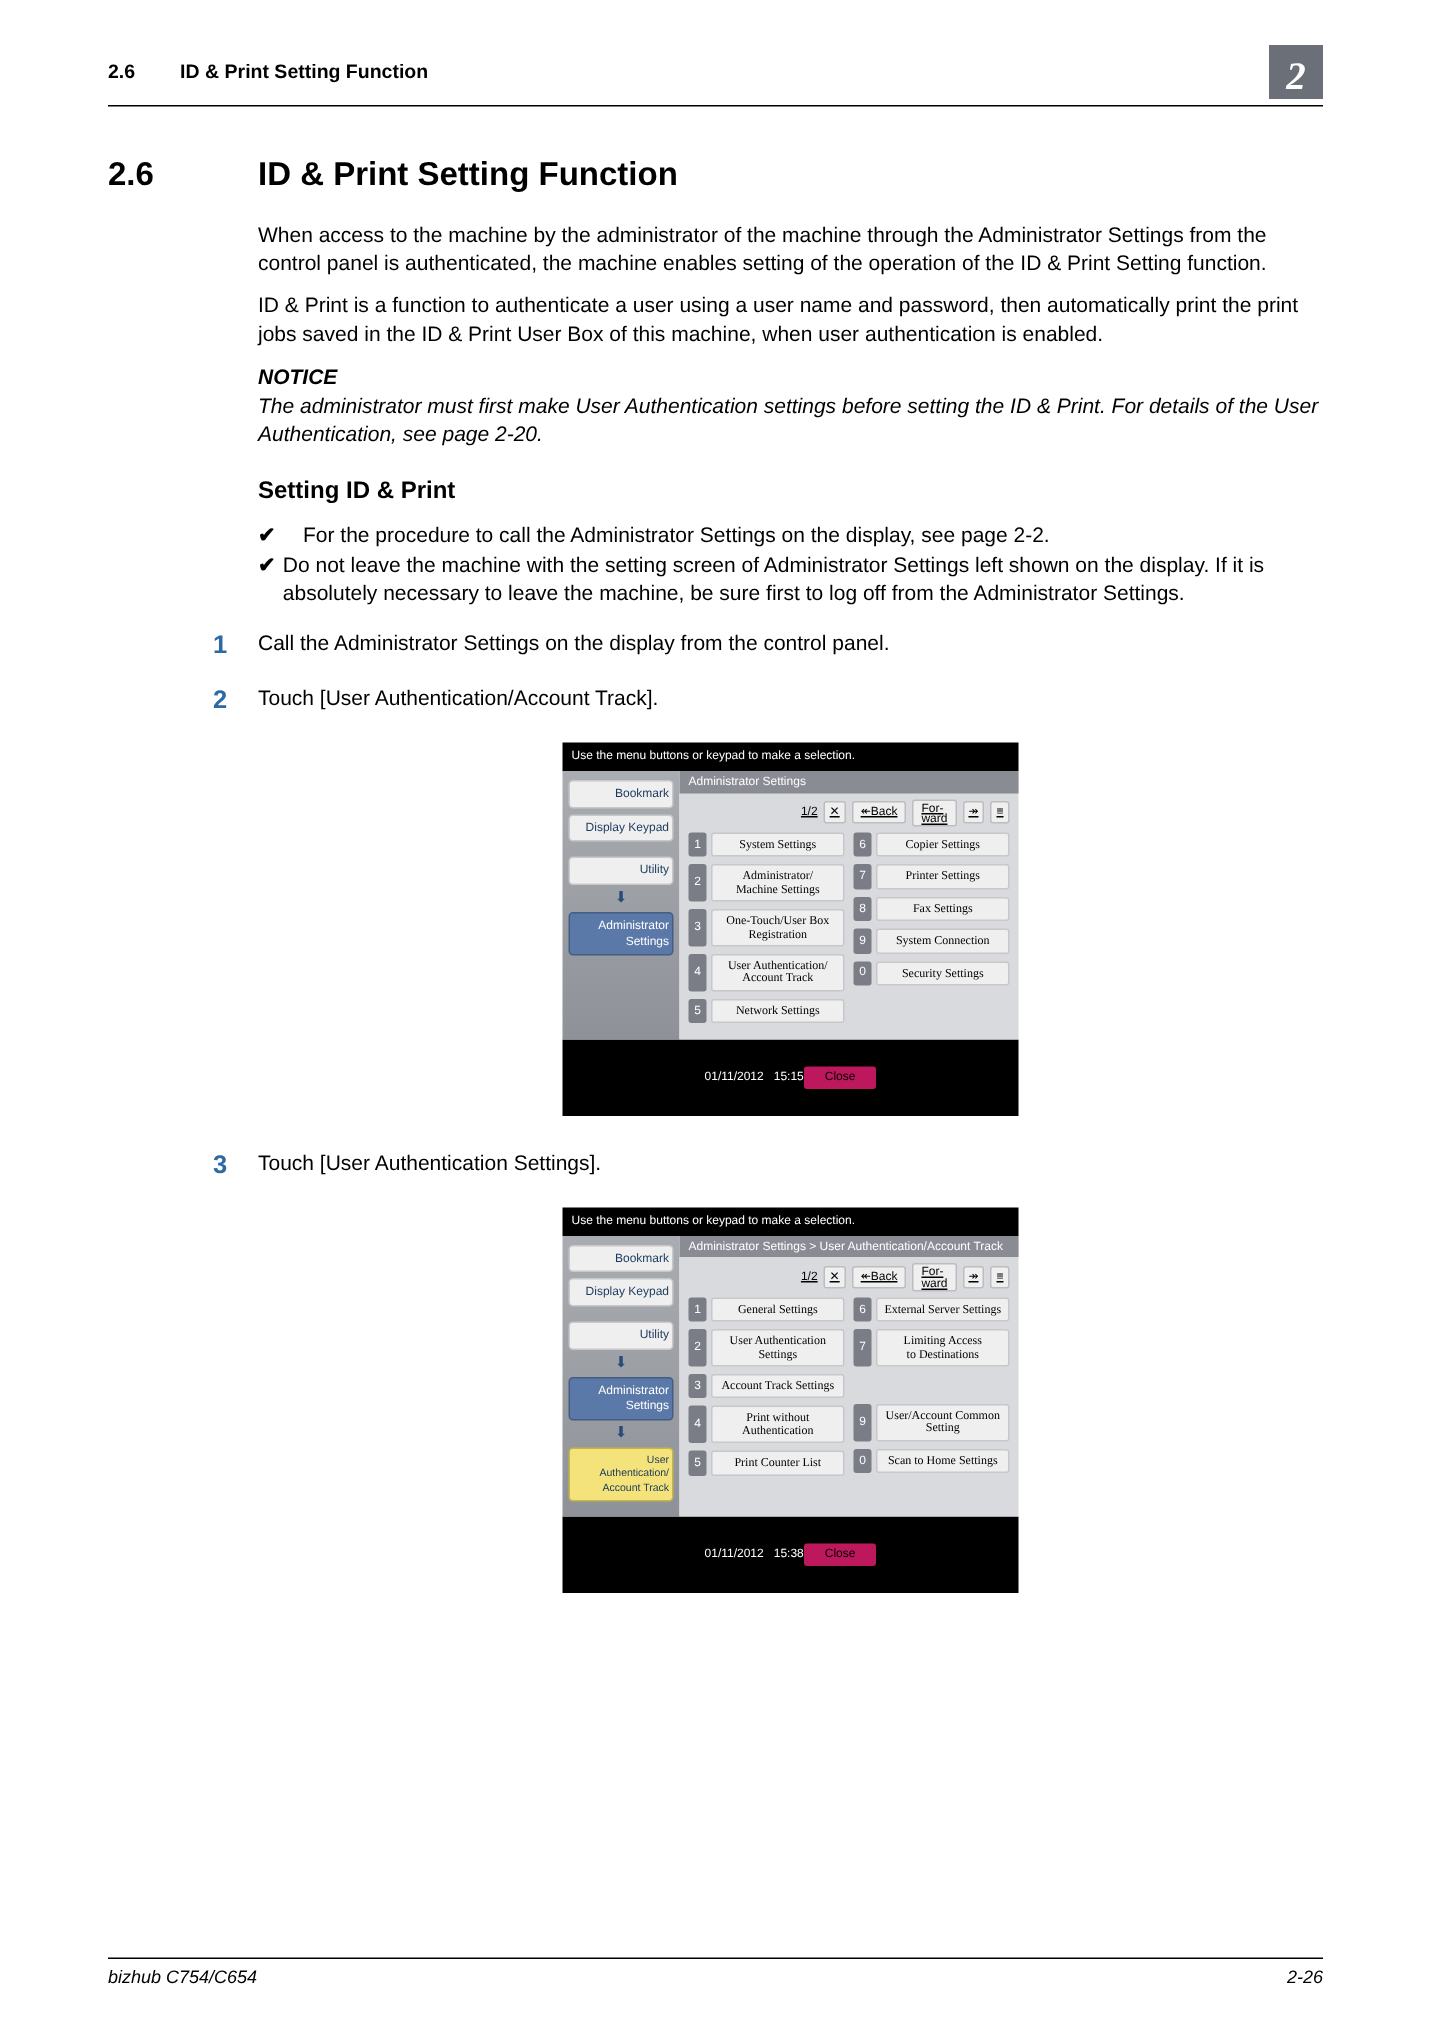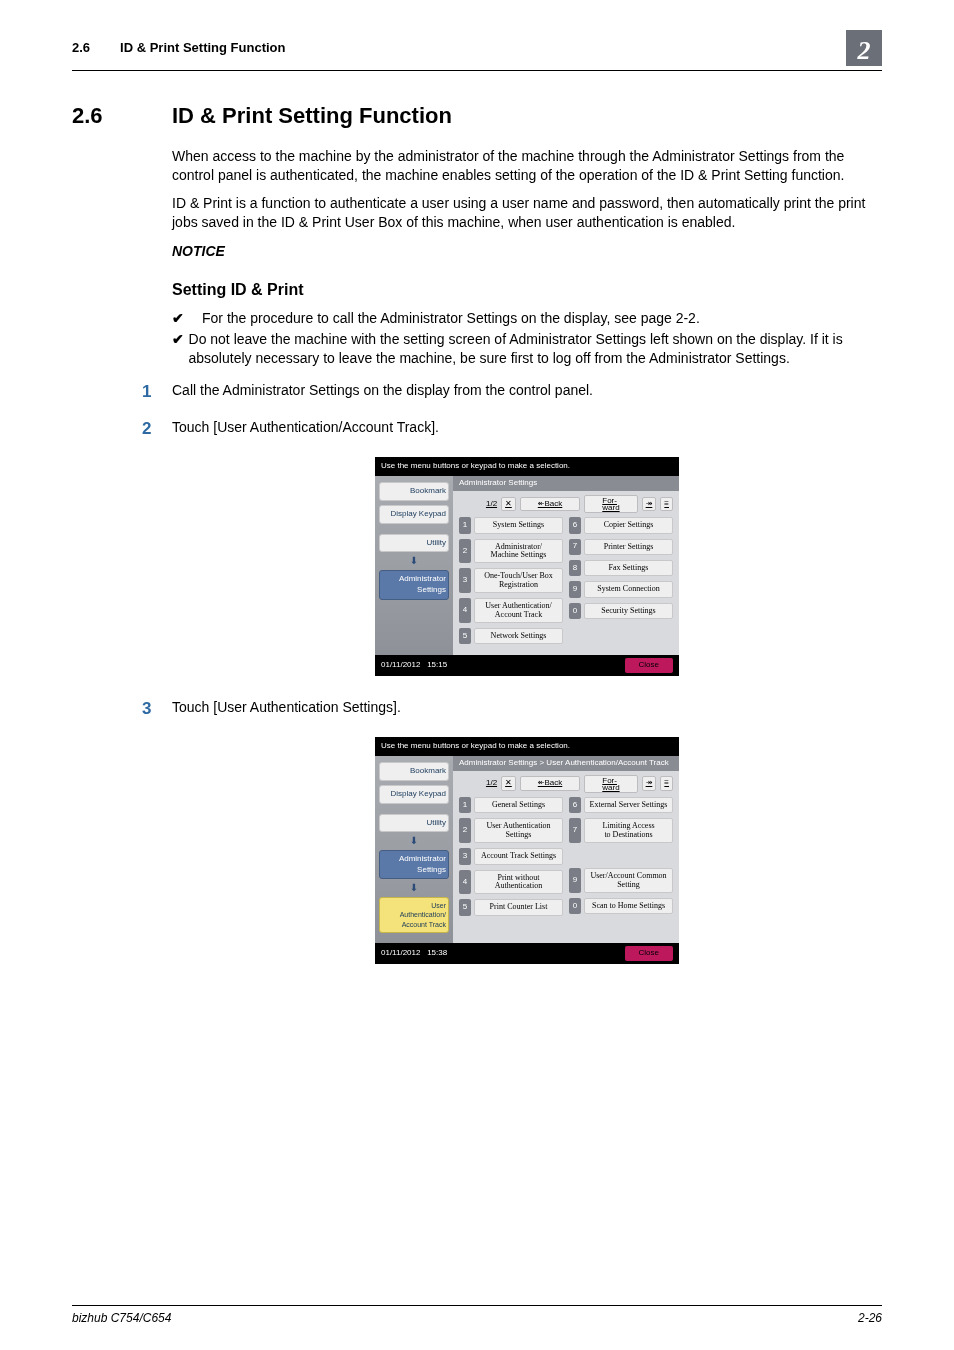--- a/index.html
+++ b/index.html
@@ -30,28 +30,28 @@
   .shot-body { display:flex; font-size:8px; }
   .shot-side { width:78px; background:linear-gradient(#a9acb1,#8e9197); padding:6px 4px; }
   .side-btn { background:#efeff0; color:#1a3a5a; text-align:right; padding:3px 2px; border-radius:3px; margin-bottom:4px; font-size:8px; border:1px solid #c8c8cb;}
   .side-btn.y { background:#f4e27a; border-color:#c6b64a;}
   .side-btn.sel { background:#5b79a8; color:#fff; border-color:#445d82;}
   .side-arrow { text-align:center; color:#2b4a78; font-size:10px; margin:-2px 0 2px;}
   .shot-main { flex:1; background:#d9dadd; }
   .crumb { background:#8a8c94; color:#fff; font-size:8px; padding:2px 6px;}
   .pager { display:flex; justify-content:flex-end; padding:4px 6px; gap:4px; align-items:center;text-decoration:underline;}
   .pager span, .pager .pbtn { font-size:8px; }
-  .pbtn { background:#efeff0; border:1px solid #bdbdc0; padding:1px 17px; border-radius:2px;}
+  .pbtn { background:#efeff0; border:1px solid #bdbdc0; padding:1px 5px; border-radius:2px;}
   .pbtn.sm { padding:1px 3px;}
   .btn-grid { display:flex; gap:6px; padding:0 6px 6px;}
   .col { flex:1; }
   .row-btn { display:flex; margin-bottom:5px; gap:3px;}
   .row-btn .num { width:12px; background:#7a7d86; color:#fff; display:flex; align-items:center; justify-content:center; border-radius:2px; font-size:8px;}
   .row-btn .lbl { flex:1; background:#efeff0; border:1px solid #c8c8cb; padding:3px 2px; text-align:center; border-radius:2px; font-size:8px; line-height:1.05;font-family:Liberation Serif, serif;}
-  .shot-foot { background:#000; color:#fff; display:flex; justify-content:space-between; padding:3px 6px; font-size:8px; align-items:center;}
+  .shot-foot { background:#000; color:#fff; display:flex; justify-content:center; padding:18px 6px; font-size:8px; align-items:center;}
   .close-btn { background:#be185d; color:#000; padding:2px 14px; border-radius:2px; font-size:8px;}
 
   .footer { position:absolute; bottom:24px; left:72px; right:72px; border-top:1px solid #000; padding-top:4px; display:flex; justify-content:space-between; font-size:12px;font-style:italic;}
 </style>
 </head>
 <body>
 <div class="page">
 
 <div class="running-head">
   <span class="rh-num">2.6</span>
@@ -61,20 +61,21 @@
 
 <div class="h1row">
   <div class="h1num">2.6</div>
   <div class="h1title">ID &amp; Print Setting Function</div>
 </div>
 
 <div class="bodyblock">
   <p class="para">When access to the machine by the administrator of the machine through the Administrator Settings from the control panel is authenticated, the machine enables setting of the operation of the ID &amp; Print Setting function.</p>
   <p class="para">ID &amp; Print is a function to authenticate a user using a user name and password, then automatically print the print jobs saved in the ID &amp; Print User Box of this machine, when user authentication is enabled.</p>
   <p class="notice">NOTICE</p>
+  <p class="notice-body">The administrator must first make User Authentication settings before setting the ID &amp; Print. For details of the User Authentication, see page 2-20.</p>
 
   <h3 class="h2">Setting ID &amp; Print</h3>
 
   <div class="check">
     <div class="mk">✔</div>
     <div>For the procedure to call the Administrator Settings on the display, see page 2-2.</div>
   </div>
   <div class="check">
     <div class="mk">✔</div>
     <div>Do not leave the machine with the setting screen of Administrator Settings left shown on the display. If it is absolutely necessary to leave the machine, be sure first to log off from the Administrator Settings.</div>

